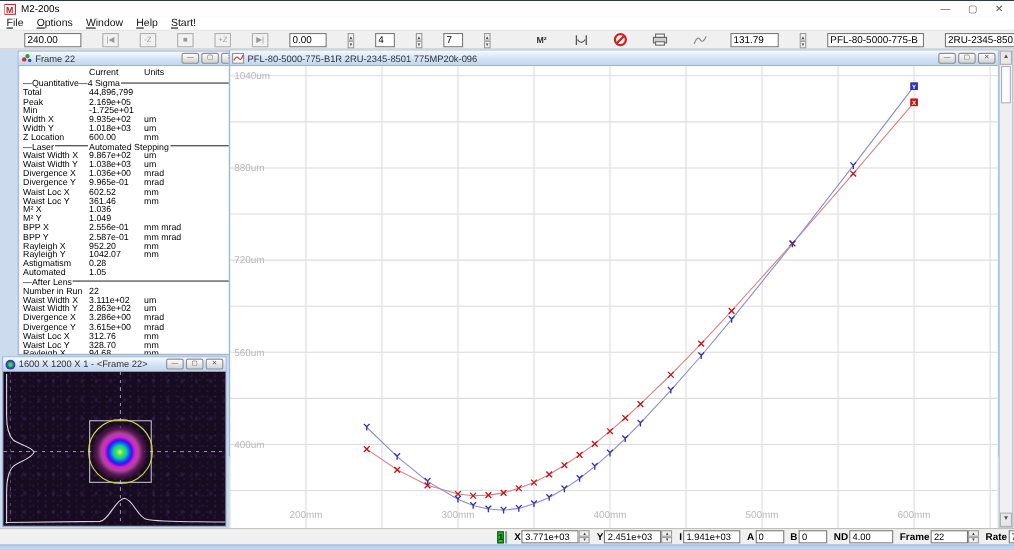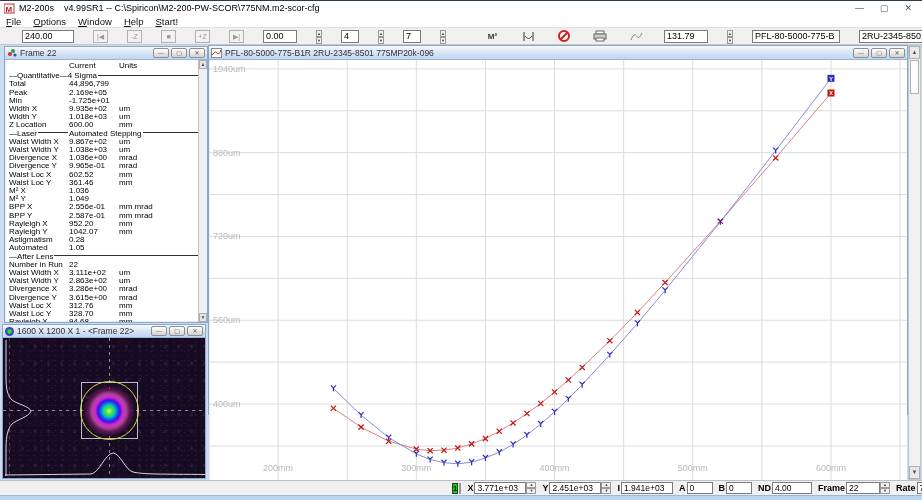--- a/index.html
+++ b/index.html
@@ -32,21 +32,21 @@
 
   
   .mdi { position:relative; height:435px; background:#ccdcee; overflow:hidden; }
   .win { position:absolute; background:#fff; border:1px solid #8aa8cb; box-shadow:0 0 0 1px #e4eef8 inset; }
   .wtitle { height:13px; background:linear-gradient(#f6fafe,#d4e3f6 55%,#c2d6ee); border-bottom:1px solid #9ab4d4; display:flex; align-items:center; padding:0 2px; font-size:8.5px; color:#333; }
   .wtitle .wt-text { margin-left:3px; white-space:nowrap; overflow:hidden; }
   .wbtns { margin-left:auto; display:flex; gap:2px; }
   .wbtn { width:16px; height:10px; border:1px solid #8e8e8e; border-radius:2px; background:linear-gradient(#ffffff,#d2d2d2); font-size:6px; line-height:8px; text-align:center; color:#555; }
 
   
-  .results { left:4px; top:1px; width:204px; height:277px; }
+  .results { left:16px; top:1px; width:204px; height:277px; }
   .res-content { position:relative; height:262px; overflow:hidden; font-size:8px; line-height:8.2px; color:#000; padding:2px 0 0 4px; }
   .res-head { display:grid; grid-template-columns:60px 50px 1fr; margin-bottom:2px; }
   .res-row { display:grid; grid-template-columns:60px 50px 1fr; white-space:nowrap; }
   .res-sec { display:flex; align-items:center; white-space:nowrap; }
   .res-sec .fill { flex:1 1 auto; border-bottom:1px solid #333; margin:0 1px 2px 1px; min-width:4px; }
   .res-sec .p1 { flex:0 0 60px; display:flex; align-items:center; }
   .res-scroll { position:absolute; right:0; top:0; width:9px; height:262px; background:#f0f0f0; border-left:1px solid #c0c0c0; display:flex; flex-direction:column; justify-content:space-between; }
   .sarrow { height:9px; background:#e4e4e4; border:1px solid #b0b0b0; font-size:5px; line-height:7px; text-align:center; color:#555; }
 
   
@@ -96,21 +96,20 @@
 <body>
 
 <div class="app">
 
   <div class="titlebar">
     <svg width="11" height="11">
       <rect x="0" y="1" width="10" height="9" fill="#fff" stroke="#b03030"></rect>
       <text x="1.5" y="8.5" font-size="8" font-weight="bold" fill="#c02020">M</text>
     </svg>
     <span class="ttl">M2-200s</span>
-    <span class="ttl doc">v4.99SR1 -- C:\Spiricon\M2-200-PW-SCOR\775NM.m2-scor-cfg</span>
     <div class="wincontrols">
       <span>—</span>
       <span>▢</span>
       <span>✕</span>
     </div>
   </div>
 
   <div class="menubar">
     <span class="mitem">File</span>
     <span class="mitem">Options</span>

